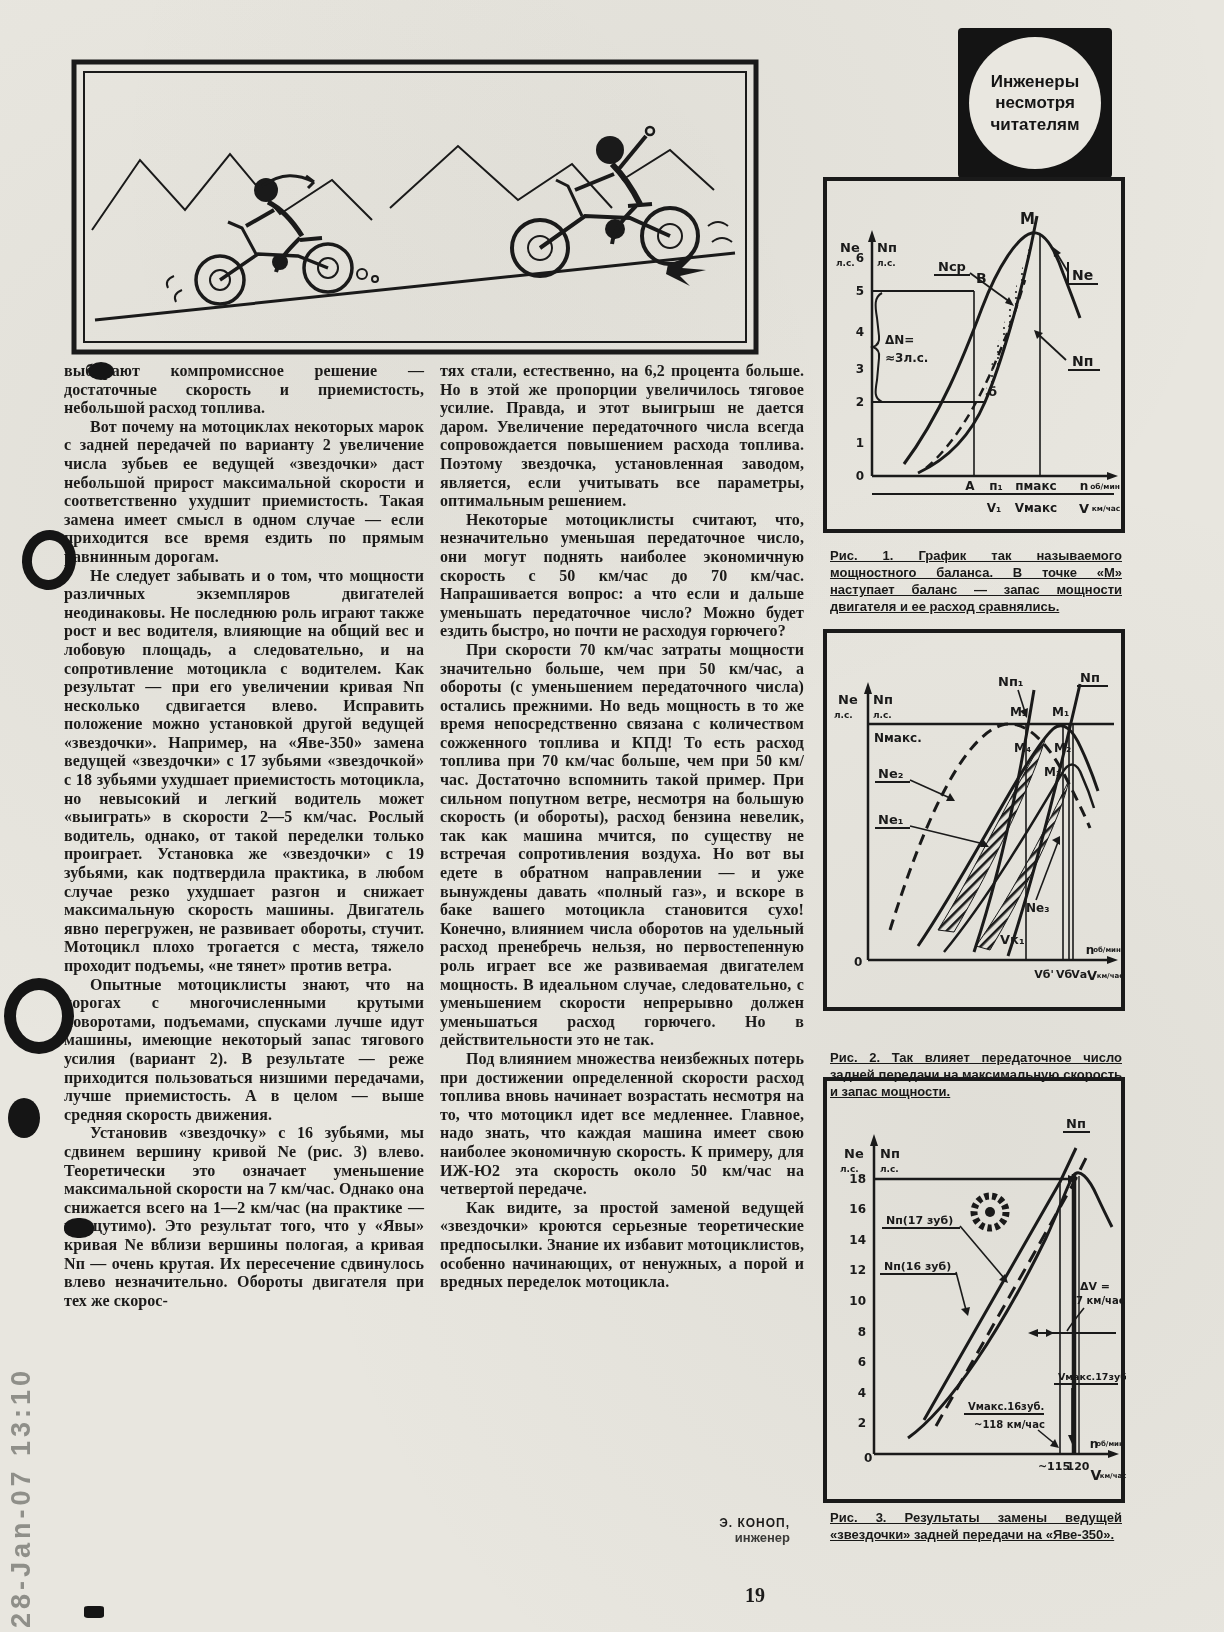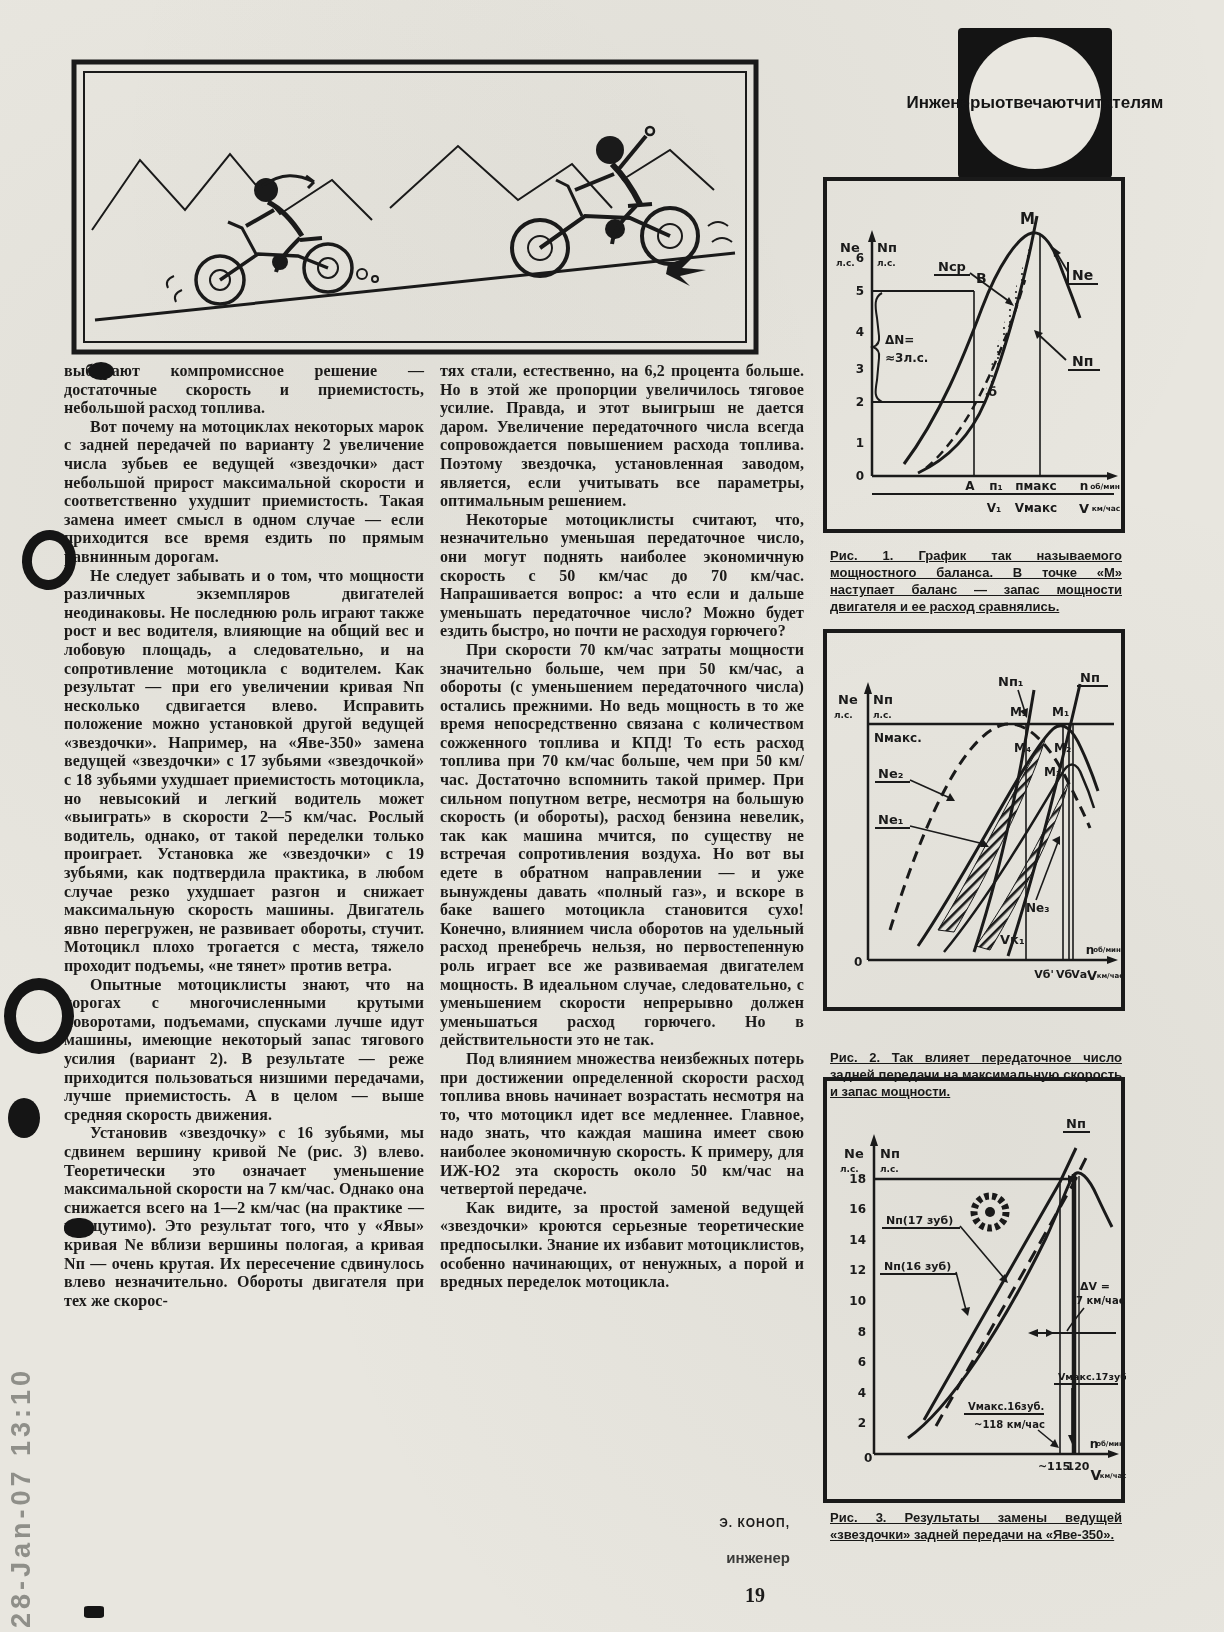--- a/index.html
+++ b/index.html
@@ -7,34 +7,34 @@
         font-family:"Liberation Serif",serif;color:#1c1b1a;
         background-image:radial-gradient(circle at 20% 30%,rgba(120,120,110,.06),transparent 40%),
                          radial-gradient(circle at 80% 70%,rgba(120,120,110,.07),transparent 45%),
                          radial-gradient(circle at 55% 10%,rgba(100,100,90,.05),transparent 35%);}
   .stamp{position:absolute;left:6px;top:1628px;transform:rotate(-90deg);transform-origin:0 0;
          width:420px;font-family:"Liberation Sans",sans-serif;font-weight:bold;font-size:27px;
          letter-spacing:4px;color:#8f8f89;}
   .masthead{position:absolute;left:958px;top:28px;width:154px;height:150px;background:#141414;
             border-radius:4px;display:flex;align-items:center;justify-content:center;}
   .masthead .circle{width:132px;height:132px;background:#e9e7e0;border-radius:50%;
-            display:flex;flex-direction:row;align-items:center;justify-content:center;}
+            display:flex;flex-direction:column;align-items:center;justify-content:center;}
   .masthead .circle div{font-family:"Liberation Sans",sans-serif;font-weight:bold;font-size:17px;
             line-height:1.25;color:#151515;}
   .cartoon{position:absolute;left:70px;top:58px;width:690px;height:298px;}
   .col{position:absolute;top:362px;}
   .col1{left:64px;width:360px;}
   .col2{left:440px;width:364px;}
   .col p{margin:0;text-align:justify;font-weight:bold;font-size:16px;line-height:18.6px;
          text-indent:26px;letter-spacing:.1px;}
   .col p.noindent{text-indent:0;}
   .author{position:absolute;left:440px;top:1516px;width:350px;text-align:right;
           font-family:"Liberation Sans",sans-serif;}
   .author .name{font-weight:bold;font-size:12px;letter-spacing:1px;}
-  .author .role{font-weight:bold;font-size:15px;color:#3a3a38;margin-top:19px;}
+  .author .role{font-weight:bold;font-size:13px;color:#3a3a38;margin-top:0;}
   .fig{position:absolute;left:822px;width:304px;}
   .fig1{top:176px;} .fig2{top:628px;} .fig3{top:1076px;}
   .cap{position:absolute;left:830px;width:292px;font-family:"Liberation Sans",sans-serif;
        font-weight:bold;font-size:13px;line-height:1.3;text-align:justify;color:#191918;text-decoration:underline;}
   .cap1{top:548px;} .cap2{top:1050px;} .cap3{top:1510px;}
   .pagenum{position:absolute;left:732px;top:1584px;width:46px;text-align:center;
            font-weight:bold;font-size:20px;}
   .blot{position:absolute;background:#151515;border-radius:50%;}
   .blot.ring{background:transparent;border:10px solid #151515;}
   svg text{font-family:"DejaVu Sans",sans-serif;font-weight:bold;fill:#1a1a1a;}
@@ -90,21 +90,21 @@
       <path class="ln" stroke-width="4" d="M 544 116 L 505 132"></path>
       <path class="ln" stroke-width="4" d="M 566 148 C 552 162 544 172 542 186"></path>
       <polygon points="598,206 624,198 612,210 636,212 610,218 620,228 596,216" fill="#1a1a1a"></polygon>
       <path class="ln" stroke-width="2" d="M 638 168 q 10 -8 20 0 M 642 184 q 10 -8 20 0"></path>
     </g>
   </svg>
 
   <div class="masthead">
     <div class="circle">
       <div>Инженеры</div>
-      <div>отвечают</div>
+      <div>несмотря</div>
       <div>читателям</div>
     </div>
   </div>
 
   <div class="col col1">
     <p class="noindent">выбирают компромиссное решение — достаточные скорость и приемистость, небольшой расход топлива.</p>
     <p>Вот почему на мотоциклах некоторых марок с задней передачей по варианту 2 увеличение числа зубьев ее ведущей «звездочки» даст небольшой прирост максимальной скорости и соответственно ухудшит приемистость. Такая замена имеет смысл в одном случае — если приходится все время ездить по прямым равнинным дорогам.</p>
     <p>Не следует забывать и о том, что мощности различных экземпляров двигателей неодинаковы. Не последнюю роль играют также рост и вес водителя, влияющие на общий вес и лобовую площадь, а следовательно, и на сопротивление мотоцикла с водителем. Как результат — при его увеличении кривая Nп несколько сдвигается влево. Исправить положение можно установкой другой ведущей «звездочки». Например, на «Яве-350» замена ведущей «звездочки» с 17 зубьями «звездочкой» с 18 зубьями ухудшает приемистость мотоцикла, но невысокий и легкий водитель может «выиграть» в скорости 2—5 км/час. Рослый водитель, однако, от такой переделки только проиграет. Установка же «звездочки» с 19 зубьями, как подтвердила практика, в любом случае резко ухудшает разгон и снижает максимальную скорость машины. Двигатель явно перегружен, не развивает обороты, стучит. Мотоцикл плохо трогается с места, тяжело проходит подъемы, «не тянет» против ветра.</p>
     <p>Опытные мотоциклисты знают, что на дорогах с многочисленными крутыми поворотами, подъемами, спусками лучше идут машины, имеющие некоторый запас тягового усилия (вариант 2). В результате — реже приходится пользоваться низшими передачами, лучше приемистость. А в целом — выше средняя скорость движения.</p>
     <p>Установив «звездочку» с 16 зубьями, мы сдвинем вершину кривой Ne (рис. 3) влево. Теоретически это означает уменьшение максимальной скорости на 7 км/час. Однако она снижается всего на 1—2 км/час (на практике — неощутимо). Это результат того, что у «Явы» кривая Ne вблизи вершины пологая, а кривая Nп — очень крутая. Их пересечение сдвинулось влево незначительно. Обороты двигателя при тех же скорос-</p>

